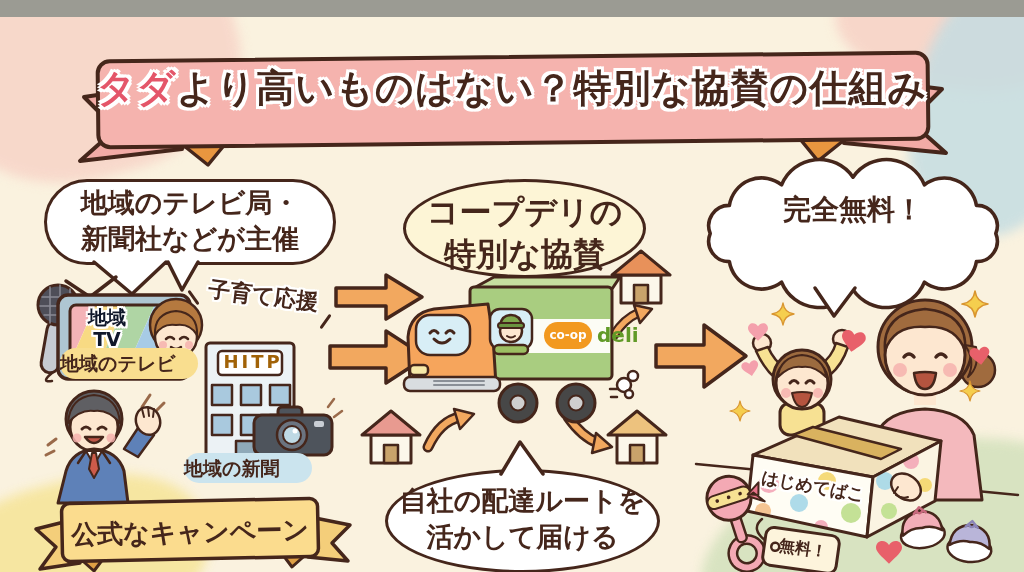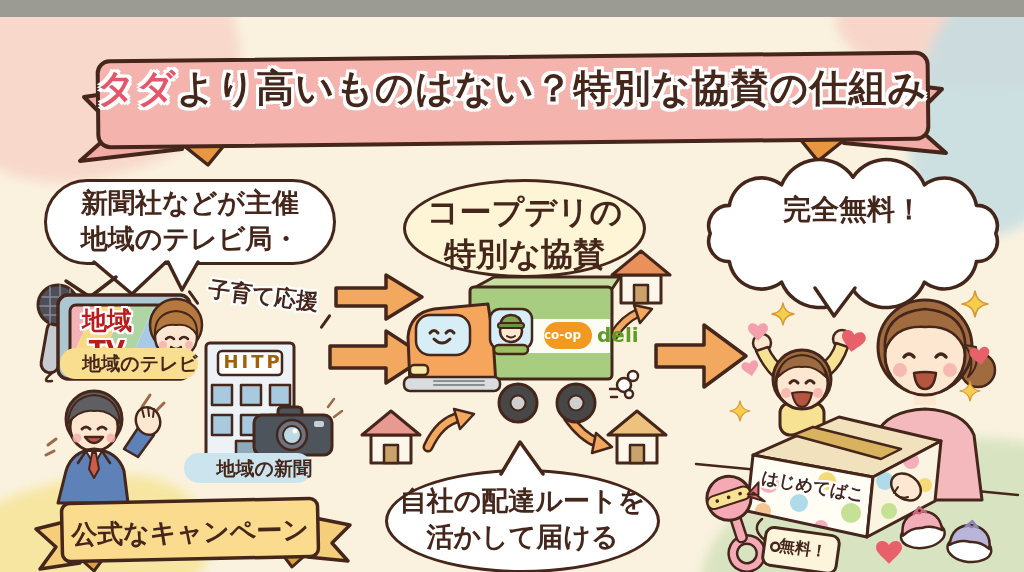--- a/index.html
+++ b/index.html
@@ -10,21 +10,21 @@
   .wash{position:absolute;border-radius:45%;filter:blur(6px)}
   svg{display:block;overflow:visible}
   svg *{stroke-linejoin:round;stroke-linecap:round}
   .ctr{text-align:center}
   .nw{white-space:nowrap}
   .halo{text-shadow:-3px -3px 0 #FFF,3px -3px 0 #FFF,-3px 3px 0 #FFF,3px 3px 0 #FFF,
         -3px 0 0 #FFF,3px 0 0 #FFF,0 -3px 0 #FFF,0 3px 0 #FFF}
   .halo2{text-shadow:-2px -2px 0 #FFF,2px -2px 0 #FFF,-2px 2px 0 #FFF,2px 2px 0 #FFF,
         -2px 0 0 #FFF,2px 0 0 #FFF,0 -2px 0 #FFF,0 2px 0 #FFF}
   .bubble{position:absolute;background:#FFF;border:3.5px solid #45261B}
-  .pill{position:absolute;text-align:right;font-size:19px;border-radius:16px}
+  .pill{position:absolute;text-align:left;font-size:19px;border-radius:16px}
   .mark{position:absolute;width:3px;height:17px;background:#45261B;border-radius:2px}
 </style>
 </head>
 <body>
 
 <div class="canvas">
 
   <div class="wash" style="left:-60px;top:-70px;width:300px;height:230px;background:#F7D2C6;opacity:.8;transform:rotate(-15deg)"></div>
   <div class="wash" style="left:835px;top:-50px;width:230px;height:120px;background:#F7D2C6;opacity:.85;transform:rotate(10deg)"></div>
   <div class="wash" style="left:915px;top:-40px;width:170px;height:260px;background:#C5DDE2;opacity:.85;transform:rotate(15deg)"></div>
@@ -109,33 +109,33 @@
     <circle cx="178" cy="130" r="19" fill="#474747" stroke="#45261B" stroke-width="3"></circle>
     <circle cx="178" cy="130" r="7.5" fill="#CFCFCF" stroke="#45261B" stroke-width="2"></circle>
     <circle cx="226" cy="112" r="7" fill="#FFF" stroke="#45261B" stroke-width="2.5"></circle>
     <circle cx="235" cy="103" r="5" fill="#FFF" stroke="#45261B" stroke-width="2.5"></circle>
     <circle cx="231" cy="121" r="4" fill="#FFF" stroke="#45261B" stroke-width="2.5"></circle>
     <path d="M212 116 H220 M213 124 H219" stroke="#45261B" stroke-width="2.5"></path>
   </svg>
 
   <div class="abs" style="left:544px;top:303px;width:110px;height:30px">
     <div class="abs" style="left:0;top:2px;width:48px;height:27px;background:#F2991F;border-radius:14px">
-      <span class="abs nw" style="left:0;width:48px;line-height:27px;font-size:12px;color:#FFF">co-op</span>
+      <span class="abs nw" style="left:0;width:48px;text-align:center;line-height:27px;font-size:12px;color:#FFF">co-op</span>
     </div>
     <span class="abs nw" style="left:53px;top:3px;font-size:20px;color:#619A27">deli</span>
   </div>
 
   <div class="bubble" style="left:44px;top:162px;width:292px;height:86px;border-radius:44px"></div>
   <svg class="abs" style="left:88px;top:243px" width="120" height="40" viewBox="0 0 120 40">
     <path d="M6 2 L44 34 L78 2" fill="#FFF" stroke="#45261B" stroke-width="3.5"></path>
     <path d="M80 2 L94 30 L110 2" fill="#FFF" stroke="#45261B" stroke-width="3.5"></path>
   </svg>
   <div class="abs ctr" style="left:44px;top:168px;width:292px;font-size:27px;line-height:1.35">
+    <div class="nw">地域のテレビ局・</div>
     <div class="nw">新聞社などが主催</div>
-    <div class="nw">地域のテレビ局・</div>
   </div>
 
   <svg class="abs" style="left:30px;top:262px" width="60" height="102" viewBox="0 0 60 102">
     <rect x="14" y="42" width="18" height="52" rx="9" fill="#C6CBD2" stroke="#45261B" stroke-width="3" transform="rotate(10 23 68)"></rect>
     <circle cx="28" cy="26" r="20" fill="#4E4E58" stroke="#45261B" stroke-width="3"></circle>
     <path d="M12 18 H44 M10 27 H46 M14 36 H42 M20 8 V44 M30 6 V46 M40 10 V42" stroke="#8A8A94" stroke-width="1.5"></path>
     <path d="M22 94 Q10 104 22 102" fill="none" stroke="#45261B" stroke-width="2.5"></path>
   </svg>
 
   <svg class="abs" style="left:28px;top:256px" width="175" height="112" viewBox="0 0 175 112">
@@ -146,21 +146,21 @@
       </clipPath>
     <rect x="42" y="32" width="108" height="64" rx="6" fill="#FFFFFF"></rect>
     <g clip-path="url(#tvscr)" opacity="0.8">
       <rect x="30" y="-12" width="27" height="140" fill="#F2A1A6" transform="rotate(24 96 64)"></rect>
       <rect x="57" y="-12" width="27" height="140" fill="#F7D164" transform="rotate(24 96 64)"></rect>
       <rect x="84" y="-12" width="27" height="140" fill="#9CCB8E" transform="rotate(24 96 64)"></rect>
       <rect x="111" y="-12" width="27" height="140" fill="#92BEE0" transform="rotate(24 96 64)"></rect>
     </g>
     <rect x="42" y="32" width="108" height="64" rx="6" fill="none" stroke="#45261B" stroke-width="3"></rect>
   </svg>
-  <div class="abs ctr halo2" style="left:74px;top:290px;width:66px;font-size:25px;line-height:1.15;color:#b91c1c">
+  <div class="abs ctr halo2" style="left:74px;top:290px;width:66px;font-size:19px;line-height:1.15;color:#0f172a">
     <div class="nw">地域</div>
     <div class="nw">TV</div>
   </div>
 
   <svg class="abs" style="left:140px;top:278px" width="72" height="74" viewBox="0 0 72 74">
     <circle cx="36" cy="30" r="26" fill="#B5793F" stroke="#45261B" stroke-width="2.5"></circle>
     <circle cx="36" cy="42" r="21" fill="#FDE7D0" stroke="#45261B" stroke-width="2.5"></circle>
     <path d="M15 40 Q14 18 36 16 Q58 18 57 40 Q50 28 36 30 Q22 28 15 40 Z" fill="#B5793F" stroke="#45261B" stroke-width="2"></path>
     <path d="M26 44 Q30 40 34 44 M40 44 Q44 40 48 44 M31 52 Q36 56 41 52" fill="none" stroke="#45261B" stroke-width="2.5"></path>
     <circle cx="23" cy="50" r="4" fill="#F6B1AE" opacity="0.85"></circle>

